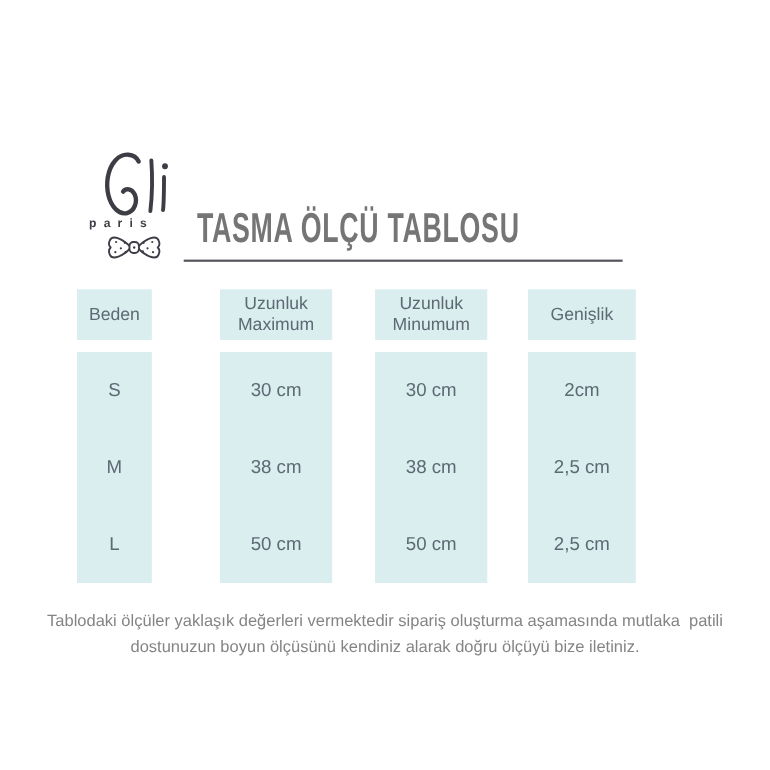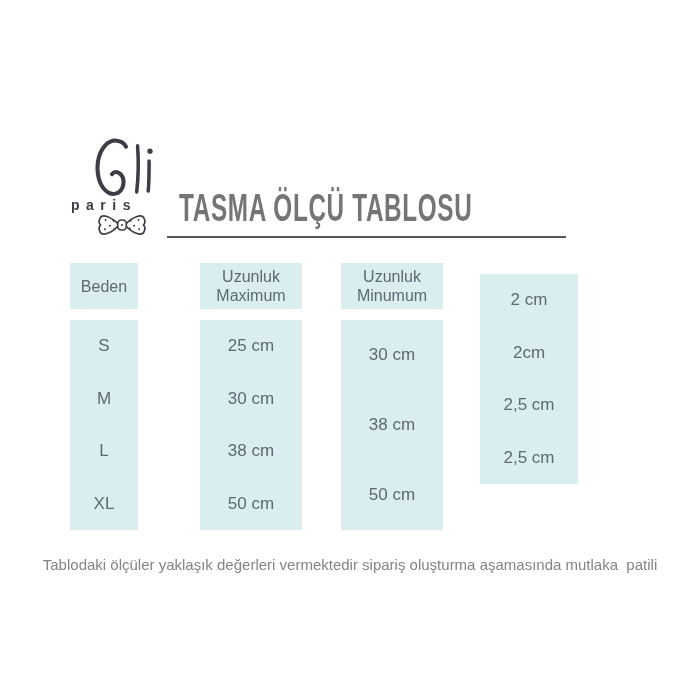--- a/index.html
+++ b/index.html
@@ -3,22 +3,22 @@
 <meta charset="utf-8">
 <style>
   html,body{margin:0;padding:0;background:#ffffff;}
   .canvas{
     position:relative;width:700px;height:700px;background:#ffffff;
     font-family:"Liberation Sans", sans-serif;overflow:hidden;
   }
   
   .logo-mark{position:absolute;left:88px;top:137px;}
   .paris{
-    position:absolute;left:71px;top:197px;
-    font-size:14px;font-weight:bold;letter-spacing:6.5px;
+    position:absolute;left:81px;top:197px;
+    font-size:11px;font-weight:bold;letter-spacing:6.5px;
     color:#3d3d45;white-space:nowrap;
   }
   .bowtie{position:absolute;left:96px;top:210px;}
   
   .title{
     position:absolute;left:179px;top:189px;
     font-size:38px;font-weight:bold;line-height:1;
     letter-spacing:1px;color:#757575;white-space:nowrap;
     transform:scaleX(0.64);transform-origin:left top;
   }
@@ -95,55 +95,57 @@
 
   <div class="col c1">
     <div class="header-box box">
       <div>Beden</div>
       <div></div>
     </div>
     <div class="body-box box">
       <div class="cell">S</div>
       <div class="cell">M</div>
       <div class="cell">L</div>
-      <div class="cell">XL</div>
     </div>
   </div>
 
   <div class="col c2">
     <div class="header-box box">
       <div>Uzunluk</div>
       <div>Maximum</div>
     </div>
     <div class="body-box box">
-      <div class="cell">25 cm</div>
       <div class="cell">30 cm</div>
       <div class="cell">38 cm</div>
       <div class="cell">50 cm</div>
     </div>
   </div>
 
   <div class="col c3">
     <div class="header-box box">
       <div>Uzunluk</div>
       <div>Minumum</div>
     </div>
     <div class="body-box box">
       <div class="cell">30 cm</div>
       <div class="cell">38 cm</div>
       <div class="cell">50 cm</div>
     </div>
   </div>
 
   <div class="col c4">
+    <div class="header-box box">
+      <div>Genişlik</div>
+      <div></div>
+    </div>
     <div class="body-box box">
-      <div class="cell">2 cm</div>
       <div class="cell">2cm</div>
       <div class="cell">2,5 cm</div>
       <div class="cell">2,5 cm</div>
     </div>
   </div>
 
   <div class="footer">
     <div>Tablodaki ölçüler yaklaşık değerleri vermektedir sipariş oluşturma aşamasında mutlaka  patili</div>
+    <div>dostunuzun boyun ölçüsünü kendiniz alarak doğru ölçüyü bize iletiniz.</div>
   </div>
 
 </div>
 
 </body></html>

